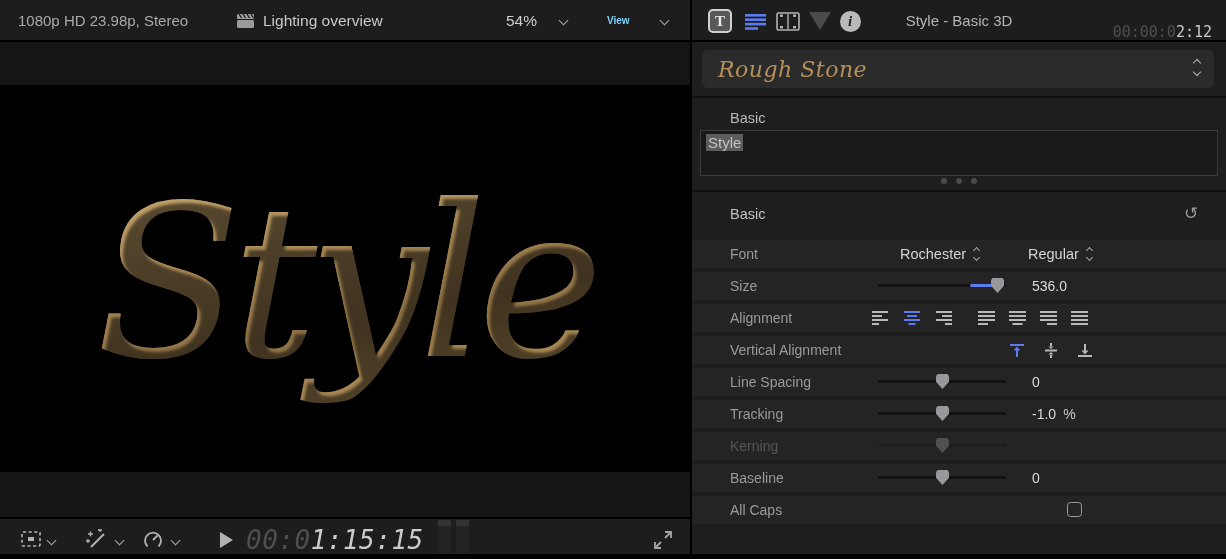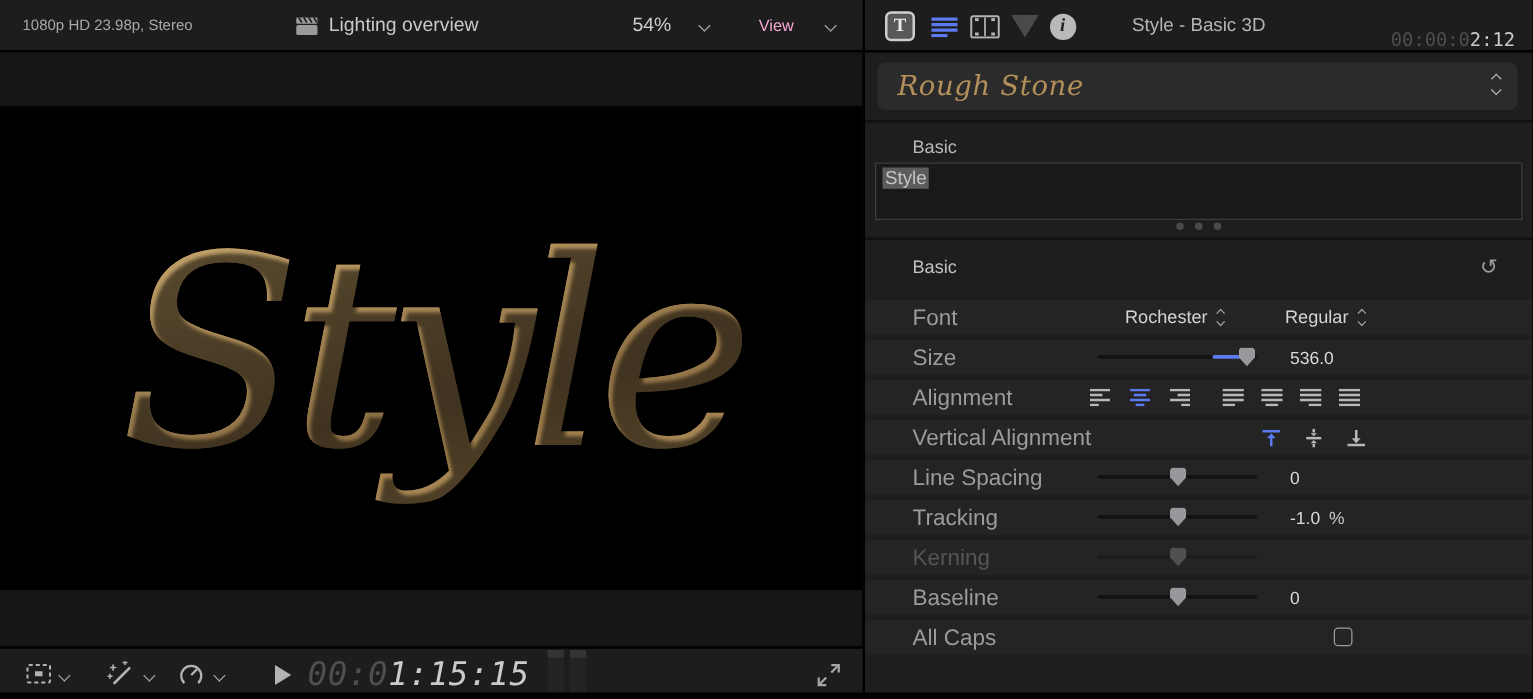--- a/index.html
+++ b/index.html
@@ -7,24 +7,24 @@
   .app {
     position:relative; width:1226px; height:559px; overflow:hidden;
     background:#000; font-family:"Liberation Sans", sans-serif;
     -webkit-font-smoothing:antialiased;
   }
   .app::after { content:""; position:absolute; left:0; right:0; bottom:0; height:5px; background:#000; z-index:50; }
 
   
   .viewer { position:absolute; left:0; top:0; width:690px; height:559px; background:#151515; }
   .v-toolbar { position:absolute; left:0; top:0; right:0; height:42px; background:#1d1d1e; border-bottom:2px solid #000; z-index:5; }
-  .v-format { position:absolute; left:18px; top:0; line-height:41px; font-size:12px; color:#a9a9a9; }
+  .v-format { position:absolute; left:18px; top:0; line-height:41px; font-size:15px; color:#a9a9a9; }
   .v-project { position:absolute; left:263px; top:0; line-height:41px; font-size:15.5px; color:#c9c9c9; }
   .v-zoom { position:absolute; left:506px; top:0; line-height:41px; font-size:15.5px; color:#cecece; }
-  .v-view { position:absolute; left:607px; top:0; line-height:41px; font-size:13px; color:#f9a8d4; }
+  .v-view { position:absolute; left:607px; top:0; line-height:41px; font-size:10px; color:#7dd3fc;font-weight:bold; }
   .chev { display:inline-block; width:7px; height:7px; border-right:1.8px solid #a8a8a8; border-bottom:1.8px solid #a8a8a8; transform:rotate(45deg); }
   .chev.abs { position:absolute; }
   .v-zoom-chev { left:560px; top:17px; }
   .v-view-chev { left:661px; top:17px; }
 
   .v-canvas { position:absolute; left:0; top:85px; width:690px; height:387px; background:#000; overflow:hidden;
               display:flex; align-items:center; justify-content:center; }
   .gold-text {
     font-family:"DejaVu Serif", serif; font-style:italic; font-size:212px; letter-spacing:-9px;
     background:linear-gradient(168deg,#cdae74 0%,#b2925c 30%,#8d7045 62%,#a8875244 75%,#b79765 100%), linear-gradient(#a2814e,#a2814e);
@@ -72,21 +72,21 @@
   .text-box { position:absolute; left:8px; right:8px; top:130px; height:46px; background:#19191a; border:1px solid #3c3c3d; padding:3px 5px; }
   .text-sel { display:inline-block; background:#5c5c5c; color:#c3c3c3; font-size:15px; padding:0 2px; }
   .dots { position:absolute; left:0; right:0; top:178px; display:flex; justify-content:center; gap:9px; }
   .dots i { width:6px; height:6px; border-radius:50%; background:#4a4a4b; }
 
   .basic-header { position:absolute; left:0; right:0; top:192px; height:46px; }
   .basic-title { position:absolute; left:38px; top:0; line-height:44px; font-size:14.5px; color:#c2c2c2; }
   .reset-btn { position:absolute; left:492px; top:0; line-height:44px; font-size:17px; color:#9a9a9a; }
 
   .row { position:absolute; left:0; right:0; height:28px; background:#242425; }
-  .rlabel { position:absolute; left:38px; line-height:28px; font-size:18px; color:#9b9b9b; white-space:nowrap;text-align:right; }
+  .rlabel { position:absolute; left:38px; line-height:28px; font-size:14px; color:#9b9b9b; white-space:nowrap;text-align:right; }
   .row.disabled .rlabel { color:#565656; }
   .rval { position:absolute; left:340px; width:110px; line-height:28px; font-size:14px; color:#dadada; text-align:left; }
   .rval .unit { margin-left:7px; color:#c9c9c9; }
 
   .slider { position:absolute; left:186px; top:12px; width:128px; height:4px; }
   .slider .track { position:absolute; left:0; right:0; top:0; height:3px; background:#121213; border-radius:2px; }
   .slider .fill { position:absolute; top:0; height:3px; background:#5d7bf0; border-radius:2px; }
   .slider .thumb { position:absolute; top:-6px; width:13px; height:15px; margin-left:-6px; background:#97979c;
                    clip-path:polygon(12% 0,88% 0,100% 15%,100% 52%,50% 100%,0 52%,0 15%); }
   .slider.dim { opacity:0.38; }

